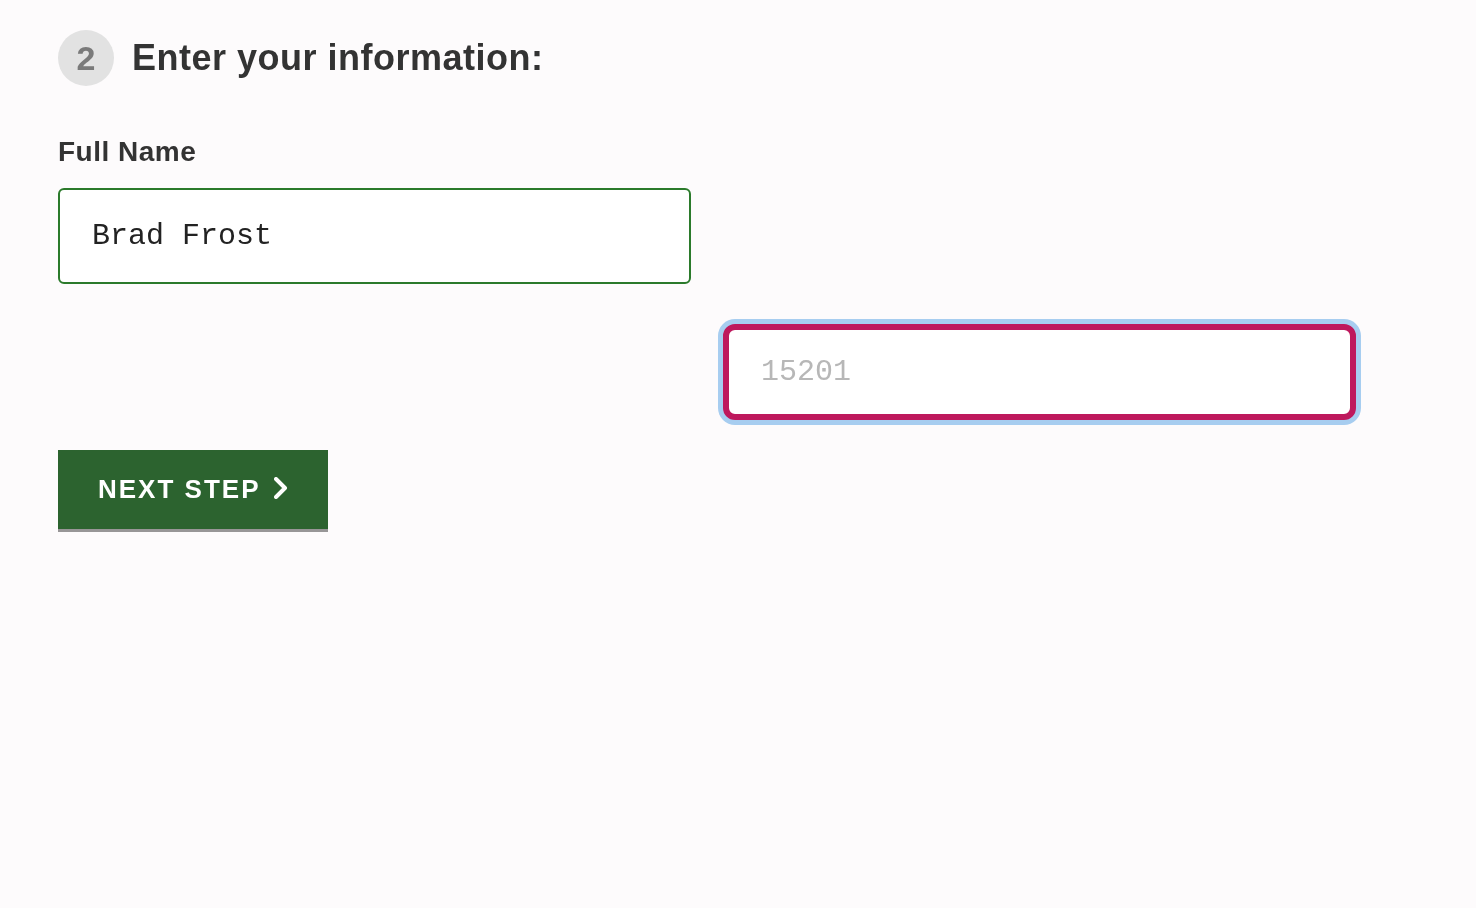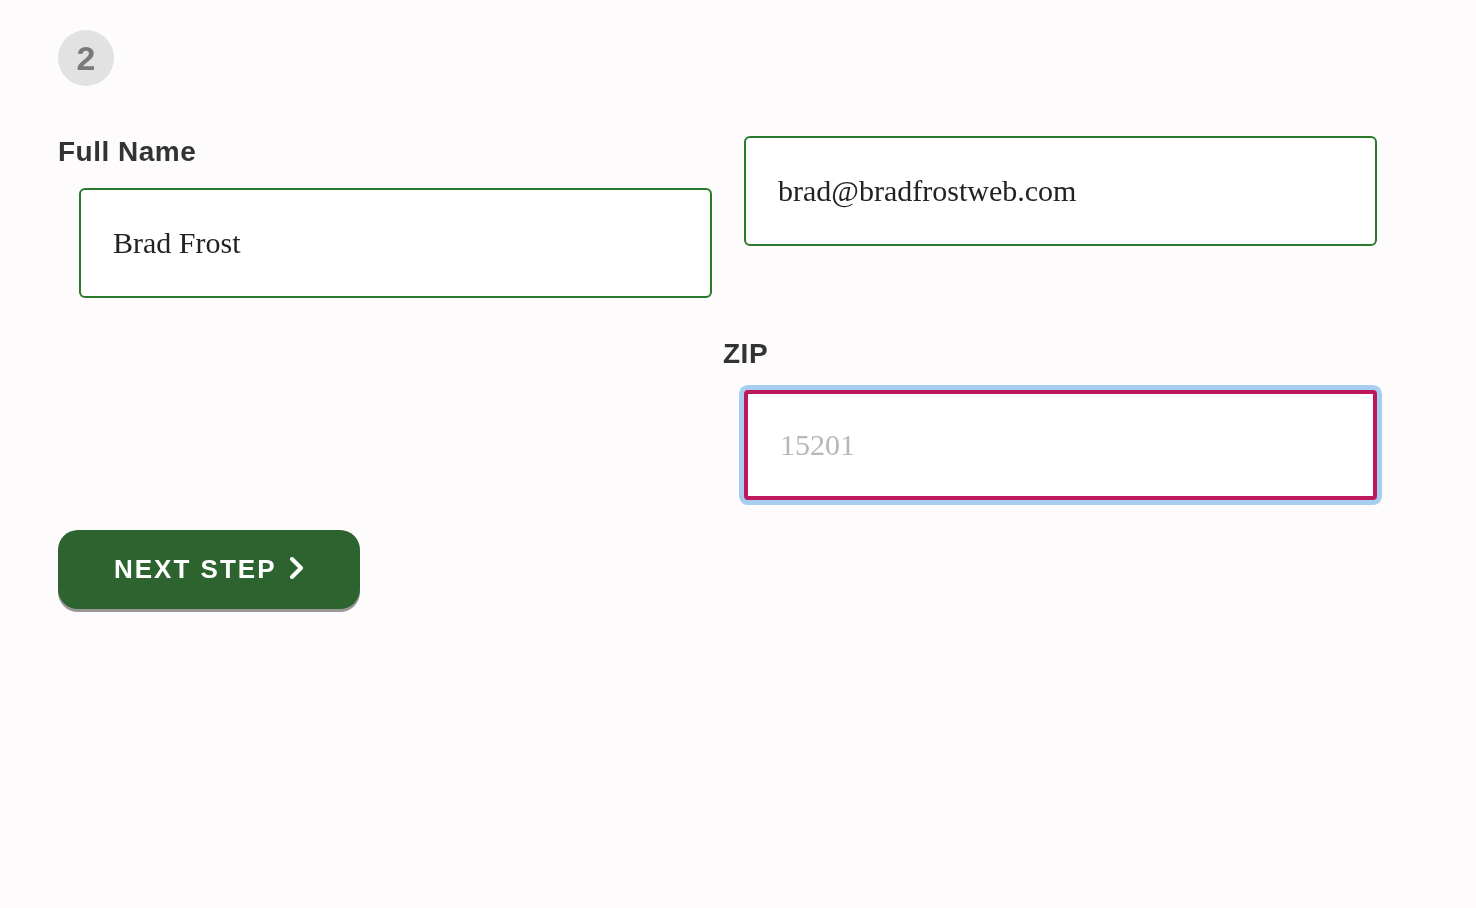--- a/index.html
+++ b/index.html
@@ -44,44 +44,43 @@
   .field-label {
     font-size: 28px;
     font-weight: 700;
     color: #333;
     letter-spacing: 0.5px;
     margin-bottom: 20px;
     display: block;
   }
   .text-input {
     width: 100%;
-    height: 110px;
+    height: 96px;
     border: 2px solid #2b7a2b;
     border-radius: 6px;
     background: #fff;
     font-size: 30px;
     padding: 0 32px;
     color: #222;
-    font-family: Liberation Serif, serif;
+    font-family: Liberation Mono, monospace;
     outline: none;
-    margin-left: 21px;
   }
   .text-input::placeholder { color: #b7b7b7; }
   .text-input.focused {
-    border: 4px solid #be185d;
+    border: 6px solid #be185d;
     box-shadow: 0 0 0 5px #a7cdf0;
-    border-radius: 4px;
+    border-radius: 12px;
   }
   .btn-row { margin-top: 30px; }
   .next-btn {
     background: #2c632f;
     color: #fff;
     border: none;
-    border-radius: 20px;
-    padding: 24px 56px;
+    border-radius: 0;
+    padding: 24px 40px;
     font-size: 26px;
     font-weight: 700;
     letter-spacing: 2px;
     cursor: pointer;
     display: inline-flex;
     align-items: center;
     gap: 14px;
     box-shadow: 0 3px 0 rgba(0,0,0,0.4);
   }
   .next-btn .chevron {
@@ -90,38 +89,37 @@
     line-height: 1;
   }
 </style>
 </head>
 <body>
 
 <div class="heading-row">
   <div class="step-circle">
     <span>2</span>
   </div>
+  <h1 class="heading-text">Enter your information:</h1>
 </div>
 
 <div class="form-grid">
 
   <div>
     <label class="field-label">Full Name</label>
     <input type="text" class="text-input" value="Brad Frost" style="">
   </div>
 
   <div>
-    <input type="text" class="text-input" value="brad@bradfrostweb.com" style="">
   </div>
 
   <div>
   </div>
 
   <div>
-    <label class="field-label">ZIP</label>
     <input type="text" class="text-input focused" placeholder="15201" style="">
   </div>
 
 </div>
 
 <div class="btn-row">
   <button class="next-btn">
     <span>NEXT STEP</span>
     <span class="chevron">
       <svg width="14" height="22" viewBox="0 0 14 22" fill="none">

